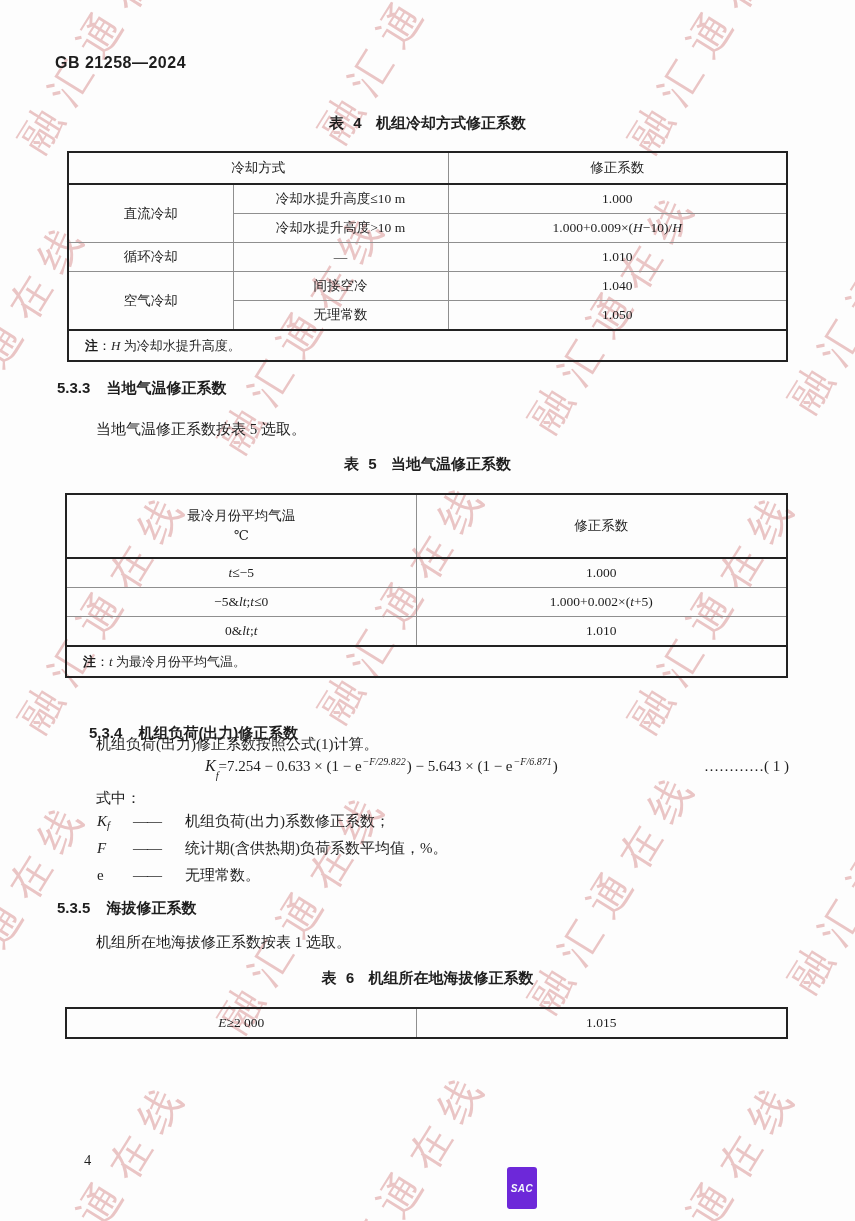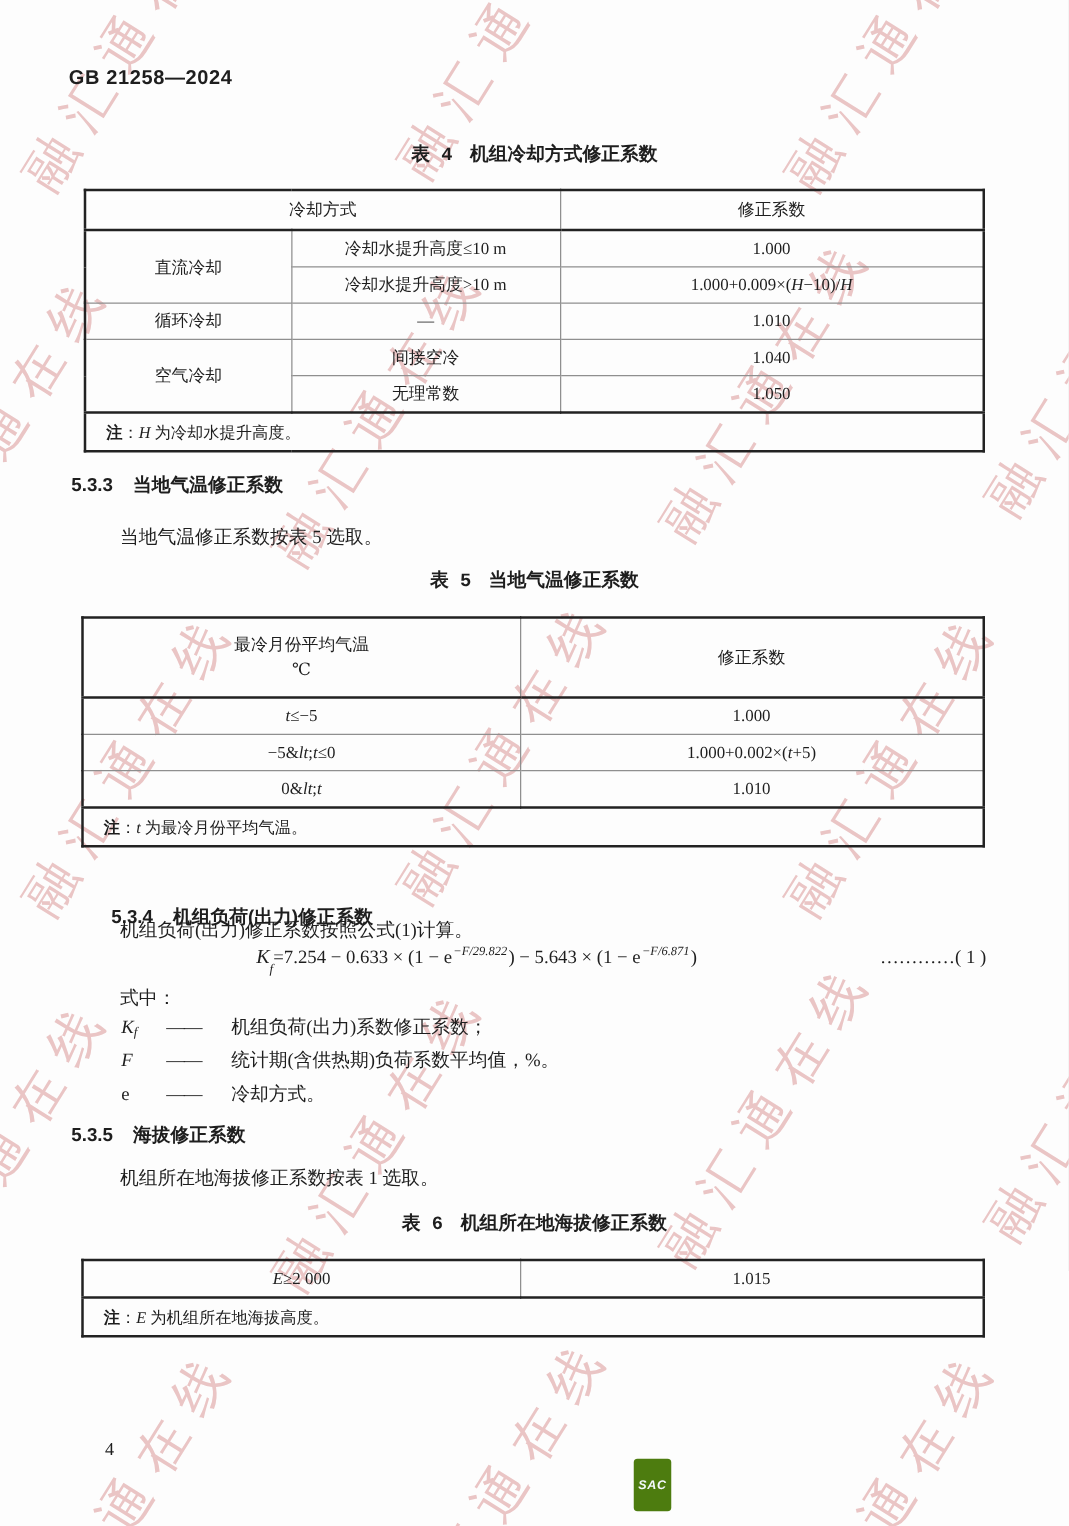--- a/index.html
+++ b/index.html
@@ -96,21 +96,21 @@
   .def-row { display: flex; align-items: baseline; height: 27px; }
   .def-sym { width: 36px; font-size: 15px; }
   .def-sym.it { font-style: italic; }
   .def-sub { font-style: italic; font-size: 10.5px; position: relative; top: 3px; }
   .def-dash { width: 52px; letter-spacing: -1px; }
 
   
   .page-number { left: 84px; top: 1152px; font-size: 14.5px; }
   .sac-logo {
     left: 507px; top: 1167px; width: 30px; height: 42px;
-    background: #4d7c0f; border-radius: 3px;
+    background: #6d28d9; border-radius: 3px;
     display: flex; align-items: center; justify-content: center;
     font-family: "Liberation Sans", "DejaVu Sans", sans-serif;
     font-weight: bold; font-style: italic; font-size: 10px;
     color: #f4f9fd; letter-spacing: 0.5px;
   }
 </style>
 </head>
 <body>
 
 <div class="page">
@@ -246,21 +246,21 @@
         <span>机组负荷(出力)系数修正系数；</span>
       </div>
       <div class="def-row">
         <span class="def-sym it"><span>F</span><span class="def-sub"></span></span>
         <span class="def-dash">——</span>
         <span>统计期(含供热期)负荷系数平均值，%。</span>
       </div>
       <div class="def-row">
         <span class="def-sym"><span>e</span><span class="def-sub"></span></span>
         <span class="def-dash">——</span>
-        <span>冷却方式。</span>
+        <span>无理常数。</span>
       </div>
     </div>
 
     <div class="abs section-heading" style="top:899px;">
       <span class="sec-num">5.3.5</span><span>海拔修正系数</span>
     </div>
     <div class="abs para" style="top:933px;">机组所在地海拔修正系数按表 1 选取。</div>
 
     <div class="abs table-caption" style="top:969px;">
       <span class="cap-label">表 6</span><span>机组所在地海拔修正系数</span>
@@ -269,23 +269,20 @@
     <table class="std abs" style="left:65px; top:1007px; width:723px;">
       <colgroup>
           <col style="width:350px">
           <col>
         </colgroup>
       <tbody>
       <tr>
         <td><i>E</i>≥2 000</td>
         <td>1.015</td>
       </tr>
-      <tr class="note-row">
-        <td colspan="2"><span class="note-label">注</span><span class="math">：<i>E</i> 为机组所在地海拔高度。</span></td>
-      </tr>
     </tbody>
       </table>
 
     <div class="abs page-number">4</div>
     <div class="abs sac-logo">SAC</div>
 
   </div>
 </div>
 
 </body></html>

